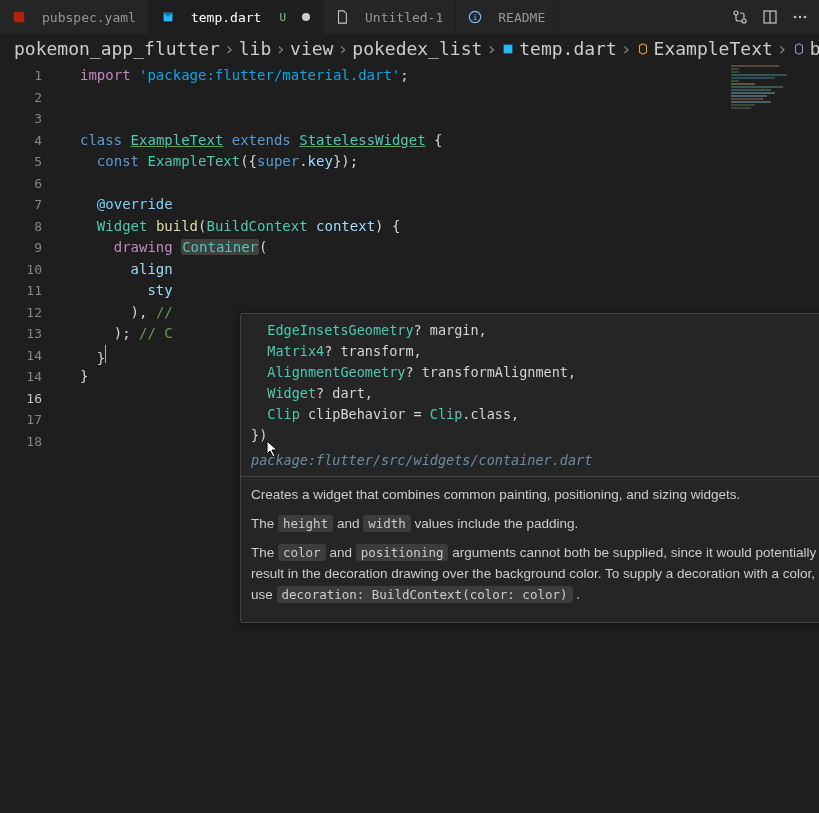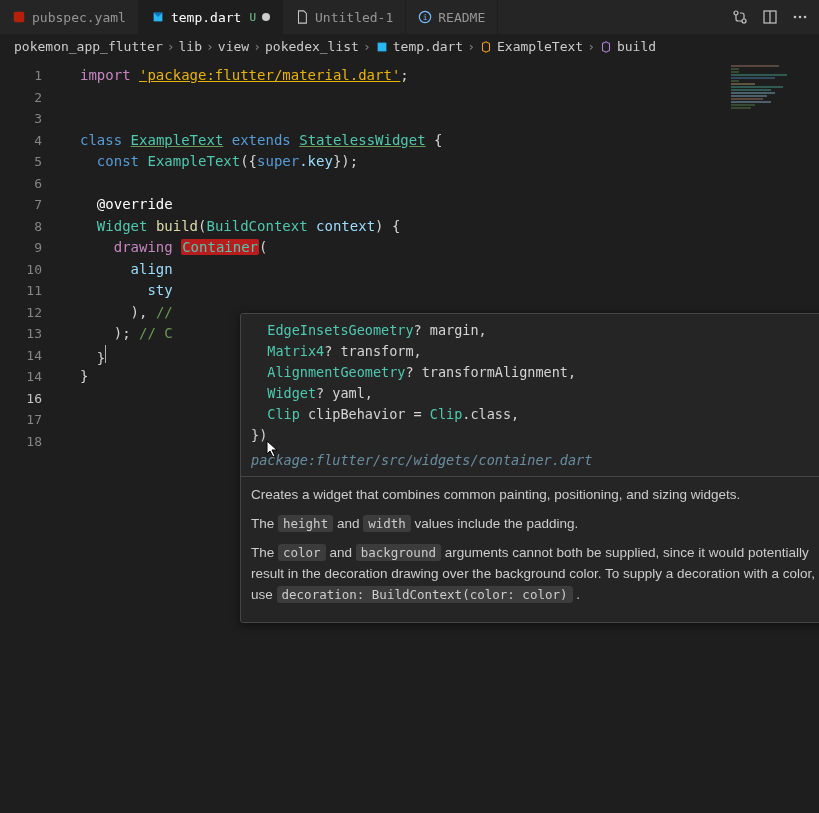--- a/index.html
+++ b/index.html
@@ -17,21 +17,21 @@
   background: #252526;
   height: 35px;
   align-items: center;
   border-bottom: 1px solid #1e1e1e;
 }
 .tab {
   display: flex;
   align-items: center;
   padding: 0 12px;
   height: 100%;
-  gap: 6px;
+  gap: 16px;
   color: #969696;
   cursor: pointer;
   border-right: 1px solid #1e1e1e;
 }
 .tab.active {
   background: #1e1e1e;
   color: #ffffff;
 }
 .tab-icon { width: 14px; height: 14px; display:flex; align-items:center; justify-content:center; }
 .tab-modified { width: 8px; height: 8px; border-radius: 50%; background: #cccccc; }
@@ -39,23 +39,23 @@
 .tab-actions {
   margin-left: auto;
   display: flex;
   gap: 8px;
   padding: 0 8px;
   color: #cccccc;
 }
 .icon-btn { width: 22px; height: 22px; display:flex; align-items:center; justify-content:center; cursor:pointer;}
 .breadcrumb {
   display: flex;
-  align-items: flex-start;
+  align-items: flex-end;
   padding: 4px 14px;
-  font-size: 13px;
+  font-size: 18px;
   color: #cccccc;
   background: #1e1e1e;
   height: 28px;
 }
 .breadcrumb .chev {
   color: #808080;
   margin: 0 4px;
 }
 .bc-item { display:flex; align-items:center; gap:4px;}
 .editor {
@@ -101,29 +101,29 @@
   opacity: 0.35;
 }
 .minimap .mm-line {
   height: 2px;
   margin-bottom: 1px;
   background: #6a9955;
 }
 
 .kw { color: #569cd6; text-align: right; }
 .cls { color: #4ec9b0; }
-.str { color: #eab308; text-decoration: underline; }
-.ann { color: #ffffff; }
+.str { color: #0ea5e9; }
+.ann { color: #7dd3fc; }
 .fn { color: #dcdcaa; }
 .param { color: #9cdcfe; }
 .punct { color: #d4d4d4; }
 .comment { color: #6a9955; }
 .type { color: #4ec9b0; }
 .pink { color: #c586c0; }
-.active-selection { background: #b91c1c; border-radius:2px; padding:0 1px; }
+.active-selection { background: #404040; border-radius:2px; padding:0 1px; }
 .hover {
   position: absolute;
   left: 180px;
   top: 250px;
   width: 600px;
   background: #252526;
   border: 1px solid #454545;
   border-radius: 3px;
   box-shadow: 0 2px 8px rgba(0,0,0,0.5);
   padding: 6px 10px 8px 10px;
@@ -293,29 +293,29 @@
     <div class="line"><span style="padding-left:20px"></span>      <span class="punct">)</span><span class="punct">,</span> <span class="comment">//</span></div>
     <div class="line"><span style="padding-left:20px"></span>    <span class="punct">)</span><span class="punct">;</span> <span class="comment">// C</span></div>
     <div class="line l16"><span style="padding-left:20px"></span>  <span class="punct">}</span><span style="border-left:1px solid #aeafad; height:18px; display:inline-block;"></span></div>
     <div class="line"><span style="padding-left:20px"></span><span class="punct">}</span></div>
     <div class="line"></div>
 
     <div class="hover">
       <div class="sig-line">  <span class="type">EdgeInsetsGeometry</span><span>? margin,</span></div>
       <div class="sig-line">  <span class="type">Matrix4</span><span>? transform,</span></div>
       <div class="sig-line">  <span class="type">AlignmentGeometry</span><span>? transformAlignment,</span></div>
-      <div class="sig-line">  <span class="type">Widget</span><span>? yaml,</span></div>
+      <div class="sig-line">  <span class="type">Widget</span><span>? dart,</span></div>
       <div class="sig-line">  <span class="type">Clip</span><span> clipBehavior = </span><span class="type">Clip</span><span>.class,</span></div>
       <div class="sig-line"><span>})</span></div>
       <div class="source">package:flutter/src/widgets/container.dart</div>
       <div class="divider"></div>
       <div class="doc">
         <p>Creates a widget that combines common painting, positioning, and sizing widgets.</p>
         <p><span>The </span><code>height</code><span> and </span><code>width</code><span> values include the padding.</span></p>
-        <p><span>The </span><code>color</code><span> and </span><code>background</code><span> arguments cannot both be supplied, since it would potentially result in the decoration drawing over the background color. To supply a decoration with a color, use </span><code>decoration: BuildContext(color: color)</code><span> .</span></p>
+        <p><span>The </span><code>color</code><span> and </span><code>positioning</code><span> arguments cannot both be supplied, since it would potentially result in the decoration drawing over the background color. To supply a decoration with a color, use </span><code>decoration: BuildContext(color: color)</code><span> .</span></p>
       </div>
 
     </div>
   </div>
 
   <div class="minimap">
     <div class="mm-line" style="width:60%; background:#ce9178;"></div>
     <div class="mm-line" style="width:10%;"></div>
     <div class="mm-line" style="width:10%;"></div>
     <div class="mm-line" style="width:70%; background:#4ec9b0;"></div>

